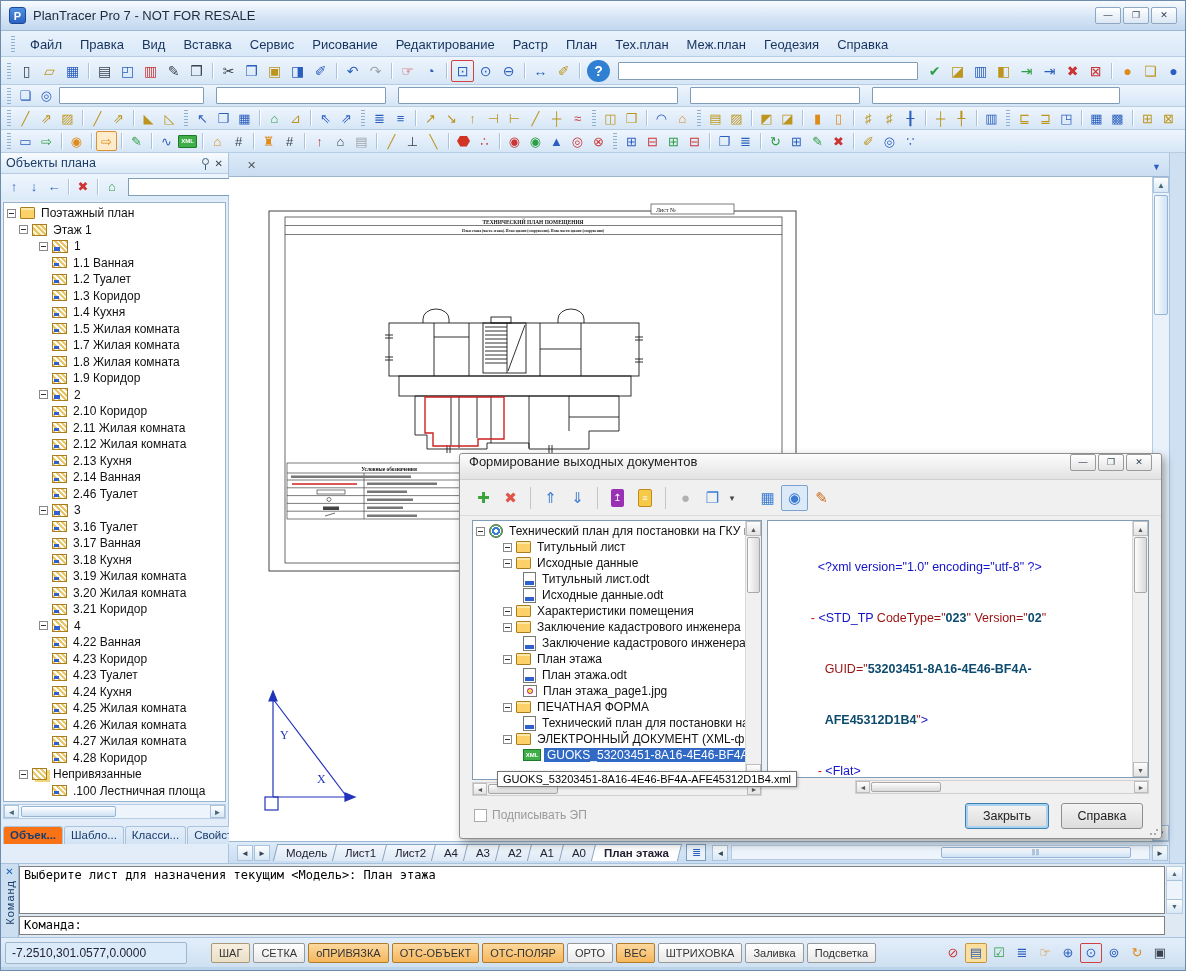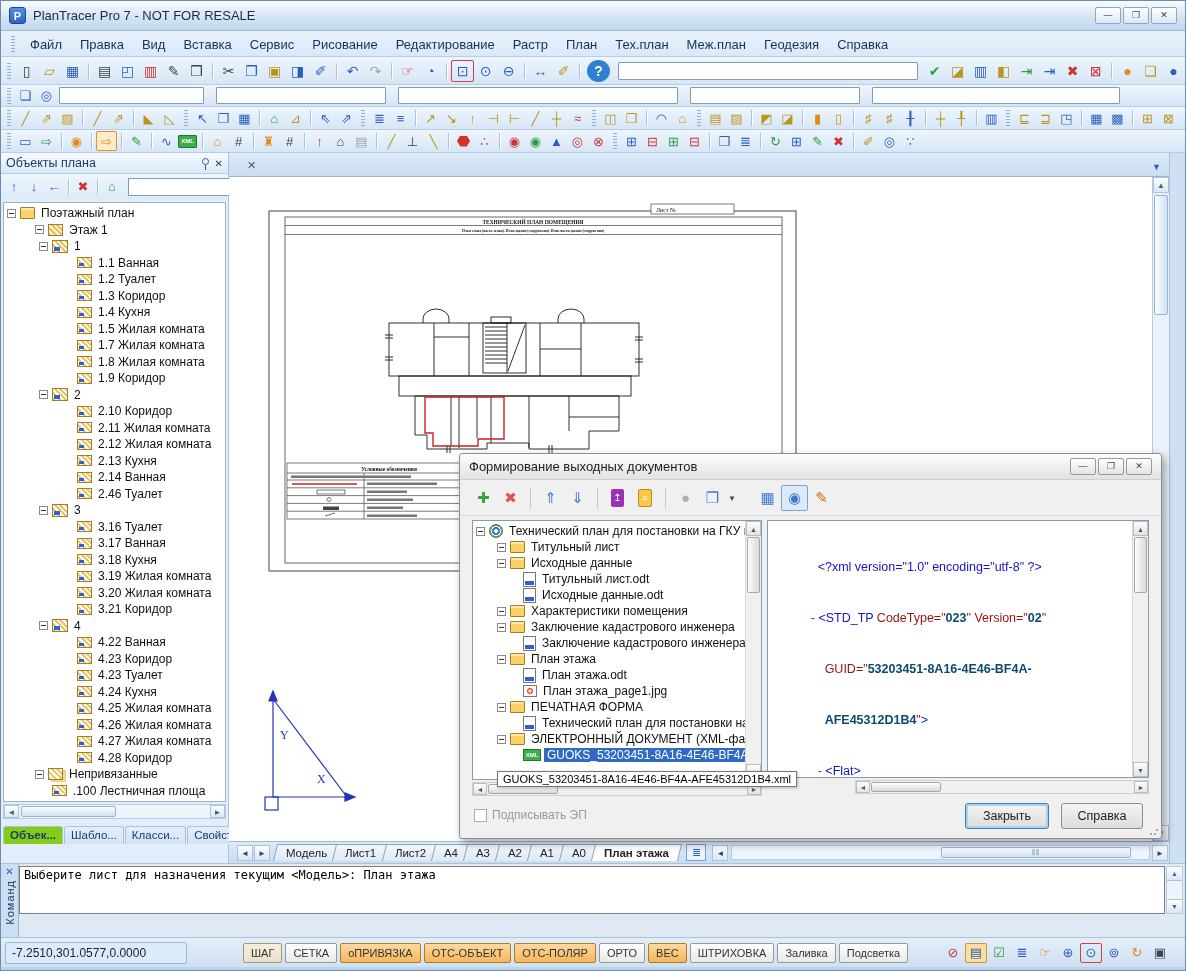--- a/index.html
+++ b/index.html
@@ -42,22 +42,22 @@
   .phead{height:21px;display:flex;align-items:center;background:linear-gradient(#f8fbfe,#d9e9f8);border-bottom:1px solid #b6cde4;padding:0 5px;font-size:12.5px;color:#1c3e66}
   .phead .sp{margin-left:auto;display:flex;align-items:center;gap:6px}
   .pin{width:7px;height:7px;border:1px solid #3c5a7a;border-radius:50%;position:relative;margin-top:-4px}
   .pin::after{content:"";position:absolute;top:6px;left:2px;width:1px;height:5px;background:#3c5a7a}
   .pclose{font-size:10px;color:#345}
   .ptool{height:26px;display:flex;align-items:center;padding:0 3px;background:linear-gradient(#eef5fd,#dcebf8)}
   .ptool .i{width:20px;height:19px}
   .psearch{margin-left:6px;width:104px;height:18px;border:1px solid #7f9db9;background:#fff;font-size:11px;padding:0 3px}
   .treebox{margin:2px;background:#fff;border:1px solid #98b3cc;height:600px;overflow:hidden;padding-top:2px}
   .trow{display:flex;align-items:center;height:16.5px;white-space:nowrap;font-size:12px;color:#111}
-  .p0{padding-left:3px}.p1{padding-left:31px}.p2{padding-left:35px}.p3{padding-left:60px}
-  .q0{padding-left:3px}.q1{padding-left:24px}.q2{padding-left:37px}
+  .p0{padding-left:3px}.p1{padding-left:15px}.p2{padding-left:35px}.p3{padding-left:35px}
+  .q0{padding-left:3px}.q1{padding-left:30px}.q2{padding-left:37px}
   .exp{width:9px;height:9px;flex:none;border:1px solid #8a8a8a;background:#fff;position:relative;margin-right:3px}
   .exp::before{content:"";position:absolute;left:1px;top:3px;width:5px;height:1px;background:#333}
   .exp.vh{visibility:hidden}
   .ic{width:15px;height:12px;flex:none;display:inline-flex;align-items:center;justify-content:center;margin:0 3px 0 1px}
   .ic-folder{background:#fcd168;border:1px solid #a97d1d;border-radius:1px;box-shadow:inset 0 2px 0 #fee8a8}
   .ic-floor{background:repeating-linear-gradient(45deg,#e6c468 0 2px,#fdf3cf 2px 4px);border:1px solid #a97d1d}
   .ic-rooms{background:repeating-linear-gradient(45deg,#e6c468 0 2px,#fff 2px 4px);border:1px solid #a97d1d;position:relative;width:16px;height:13px}
   .ic-rooms::after{content:"";position:absolute;left:1px;bottom:1px;width:6px;height:4px;background:#2f5fd0}
   .ic-room{background:repeating-linear-gradient(45deg,#e8c96e 0 2px,#fff 2px 4px);border:1px solid #a97d1d;position:relative;height:11px}
   .ic-room::after{content:"";position:absolute;left:1px;bottom:1px;width:5px;height:3px;background:#2f5fd0}
@@ -68,21 +68,21 @@
   .ic-img{width:14px;height:12px;background:#fff;border:1px solid #777;position:relative}
   .ic-img::after{content:"";width:6px;height:6px;border-radius:50%;background:radial-gradient(circle,#e8e13a 0 2px,#d2388c 2px 4px);position:absolute;left:3px;top:2px}
   .ic-xml{width:18px;height:12px;background:#3fae49;border:1px solid #1c7a2a;color:#fff;font-size:6px;font-weight:bold}
   .tlabel{padding:0 3px;white-space:nowrap}
   .tlabel.sel{background:#316ac5;color:#fff}
   .phscroll{height:15px;margin:0 2px;background:#eef4fb;border:1px solid #b6cde4;display:flex;align-items:center}
   .phscroll .arr{width:15px;height:13px;font-size:8px;text-align:center;color:#467;line-height:13px;background:linear-gradient(#fdfefe,#d8e7f5);border:1px solid #a9c3dc}
   .phscroll .thumb{width:95px;height:11px;margin-left:2px;background:linear-gradient(#fdfefe,#cfe2f5);border:1px solid #93b4d4;border-radius:2px}
   .ptabs{height:22px;display:flex;align-items:flex-end;padding:0 2px;gap:1px;margin-top:3px}
   .ptab{font-size:11.5px;color:#1a3c6e;padding:2px 6px 3px;border:1px solid #a9c3dc;border-bottom:none;border-radius:3px 3px 0 0;background:linear-gradient(#e4eefa,#d2e3f4)}
-  .ptab.active{background:#84cc16;font-weight:bold}
+  .ptab.active{background:#f97316;font-weight:bold}
 
   
   .center{flex:1;display:flex;flex-direction:column;min-width:0}
   .doctabs{height:24px;background:linear-gradient(#dcebf9,#c9dcf1);border-bottom:1px solid #9fb8d2;display:flex;align-items:flex-end;padding-left:10px}
   .dtab{font-size:12px;color:#1a3c6e;padding:3px 12px 4px;border:1px solid #9fb8d2;border-bottom:none;border-radius:3px 3px 0 0;background:linear-gradient(#dce9f6,#cadded);margin-right:2px;white-space:nowrap}
   .dtab.active{background:#fdfefe;font-weight:bold}
   .dclose{font-size:11px;color:#555;padding:0 8px 4px}
   .dmenu{margin-left:auto;padding:0 8px 4px;color:#2b5fbf;font-size:9px}
   .canvas{position:relative;flex:1;background:#fff;overflow:hidden}
   .cvscroll{position:absolute;right:0;top:0;bottom:0;width:17px;background:#e9f1fa;border-left:1px solid #b6cde4;z-index:5}
@@ -98,21 +98,21 @@
   .shtrack{flex:1;height:15px;margin:0 2px;background:#eef4fb;border:1px solid #b6cde4;position:relative}
   .shthumb{position:absolute;right:18px;top:1px;height:11px;width:190px;background:linear-gradient(#fdfefe,#cfe2f5);border:1px solid #93b4d4;border-radius:2px;color:#7a9cc0;font-size:8px;text-align:center;line-height:10px;letter-spacing:1px}
   .frameR{width:16px;flex:none;background:#cfe0f2;border-left:1px solid #a9c3dc}
 
   
   .plan-svg{position:absolute;left:0;top:0}
   .plan-svg text{font-family:"Liberation Serif",serif}
 
   
   .dialog{position:absolute;left:458px;top:452px;width:703px;height:386px;background:#f0f0f0;border:1px solid #8e8e8e;border-radius:3px;box-shadow:3px 4px 10px rgba(0,0,0,.35);z-index:50}
-  .dtitle{height:26px;display:flex;align-items:center;padding:0 9px;font-size:13px;color:#222;background:linear-gradient(#fdfdfd,#e2e2e2);border-bottom:1px solid #cfcfcf;border-radius:3px 3px 0 0}
+  .dtitle{height:26px;display:flex;align-items:flex-start;padding:0 9px;font-size:13px;color:#222;background:linear-gradient(#fdfdfd,#e2e2e2);border-bottom:1px solid #cfcfcf;border-radius:3px 3px 0 0}
   .dtitle .wbtns .wbtn{background:linear-gradient(#fff,#e4e4e4);border-color:#9a9a9a}
   .dtoolbar{height:36px;display:flex;align-items:center;padding:0 10px;border-bottom:1px solid #dcdcdc}
   .di{display:inline-flex;width:27px;height:26px;align-items:center;justify-content:center;font-size:15px;border:1px solid transparent;border-radius:2px}
   .g2{color:#3aa33a}.r2{color:#e05548}.b2{color:#3a7bd5}.o2{color:#cc6a1a}
   .usb{background:#9a30b5;color:#fff;width:13px;height:18px;margin:4px 7px;border-radius:2px;font-size:10px}
   .docy{background:#f7c948;border:1px solid #c08a1a;color:#fff;width:14px;height:18px;margin:4px 7px;font-size:9px}
   .dis{color:#b0b0b0}
   .pressed{border:1px solid #7da2ce;background:#dce9f7}
   .drop{width:12px;font-size:9px;color:#444}
   .dsep{width:1px;height:22px;background:#c6c6c6;margin:0 6px}
@@ -146,21 +146,21 @@
   .cmdvert{writing-mode:vertical-rl;transform:rotate(180deg);font-size:11px;color:#1b3c68;margin-top:3px;letter-spacing:1px}
   .cmdhist{position:absolute;left:18px;top:2px;right:20px;height:48px;background:#fff;border:1px solid #808080;font-family:"DejaVu Sans Mono",monospace;font-size:12px;line-height:15px;padding:1px 4px;overflow:hidden}
   .cmdin{position:absolute;left:18px;top:52px;right:20px;height:19px;background:#fff;border:1px solid #808080;font-family:"DejaVu Sans Mono",monospace;font-size:12px;line-height:17px;padding:0 4px}
   .cmdscroll{position:absolute;right:2px;top:2px;width:17px;height:48px;background:#eef4fb;border:1px solid #b6cde4}
   .cmdscroll .arr{height:14px;font-size:7px;text-align:center;line-height:14px;color:#467;background:linear-gradient(#fdfefe,#d8e7f5);border-bottom:1px solid #a9c3dc}
   .cmdscroll .arr.bottom{position:absolute;bottom:0;left:0;right:0;border-top:1px solid #a9c3dc;border-bottom:none}
 
   
   .status{height:30px;background:linear-gradient(#e3eefa,#cfe0f1);border-top:1px solid #a8c3dd;display:flex;align-items:center;padding:0 4px}
   .coords{width:182px;height:22px;background:#dcebf9;border:1px solid #9eb6ce;font-size:12px;color:#223;line-height:20px;padding:0 6px;border-radius:2px}
-  .tgl-wrap{display:flex;gap:3px;margin-left:56px}
+  .tgl-wrap{display:flex;gap:3px;margin-left:24px}
   .tg{height:20px;font-size:11px;color:#333;padding:0 7px;line-height:18px;border-radius:2px;white-space:nowrap}
   .tg.off{background:linear-gradient(#ffffff,#e8e8e8);border:1px solid #989898}
   .tg.on{background:linear-gradient(#fcd9a0,#f6b65b);border:1px solid #b07d2a}
   .tg.dim{background:linear-gradient(#f7efe0,#eadfc6);border:1px solid #a89a78}
   .si-wrap{margin-left:auto;display:flex;gap:1px;align-items:center;padding-right:10px}
   .si{display:inline-flex;width:22px;height:20px;align-items:center;justify-content:center;font-size:13px;border:1px solid transparent;border-radius:2px}
   .si.pressed2{background:#fbdf9d;border:1px solid #c6973f}
   .si.rb{border:1px solid #d24040}
   .bstrip{height:5px;background:#bcd4ea}
 </style>
@@ -772,20 +772,21 @@
 
   <div class="cmd">
     <div class="cmdstrip">
       <span class="cmdx">✕</span>
       <span class="cmdvert">Команд</span>
     </div>
     <div class="cmdhist">
 
     <div>Выберите лист для назначения текущим &lt;Модель&gt;: План этажа</div>
       </div>
+    <div class="cmdin">Команда:</div>
     <div class="cmdscroll">
       <div class="arr">▲</div>
       <div class="arr bottom">▼</div>
     </div>
   </div>
 
   <div class="status">
     <div class="coords">-7.2510,301.0577,0.0000</div>
     <div class="tgl-wrap">
 

